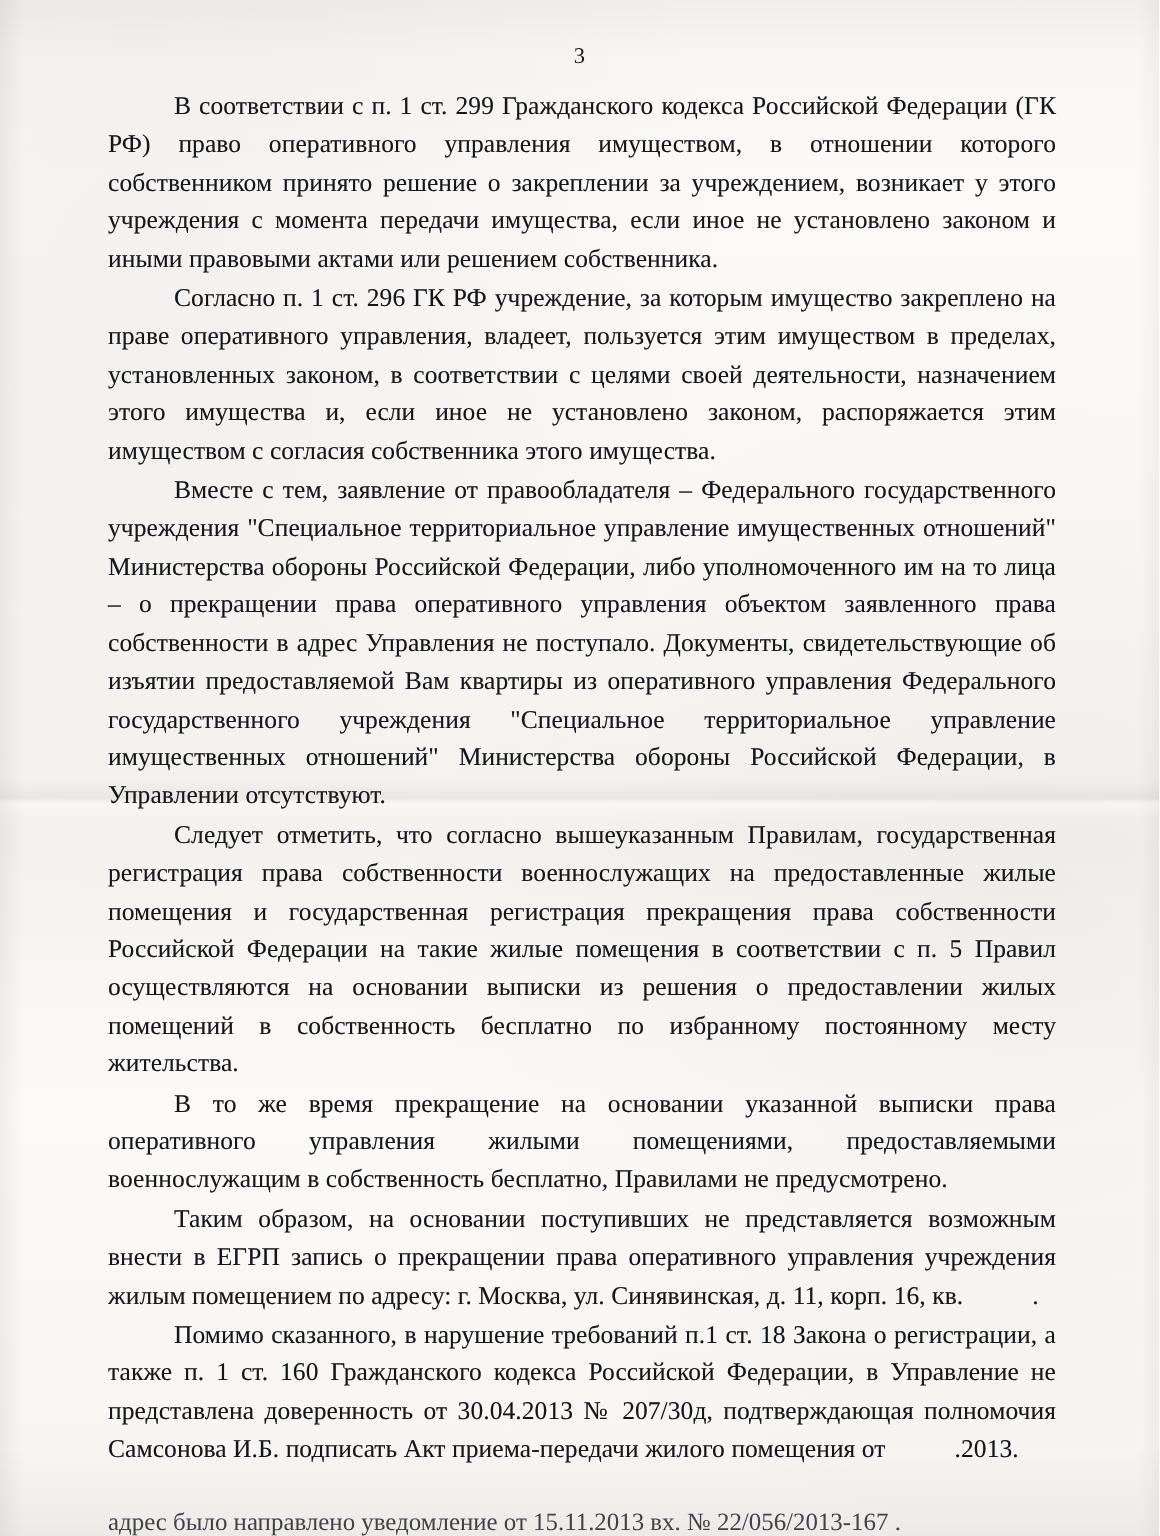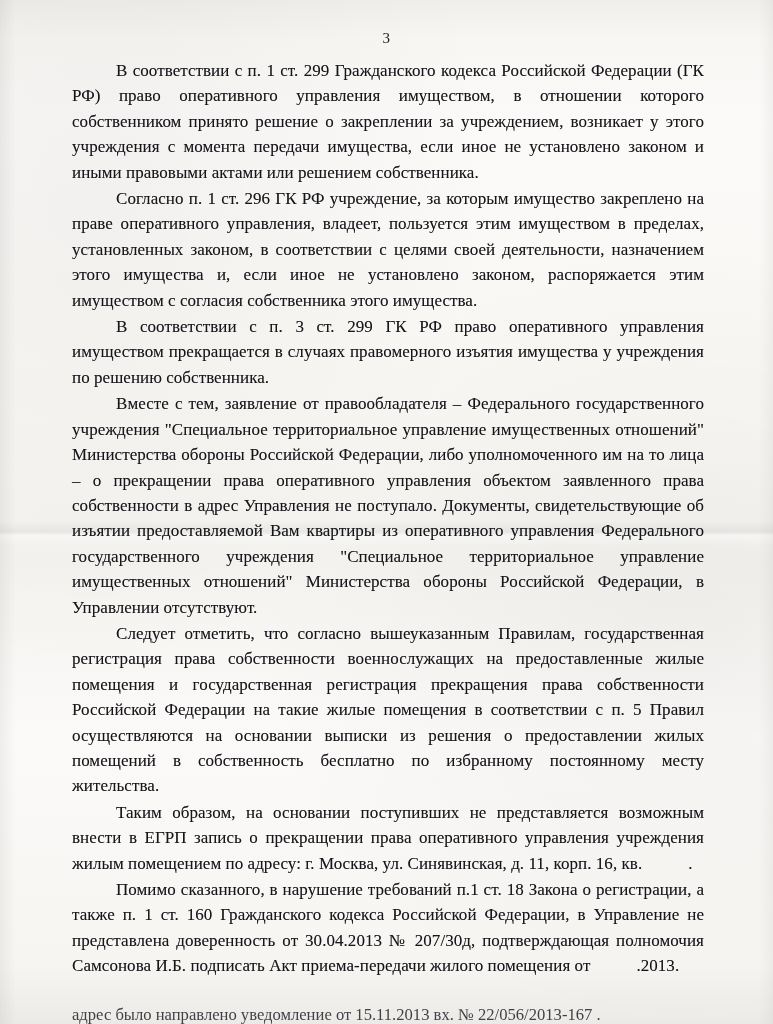--- a/index.html
+++ b/index.html
@@ -130,23 +130,23 @@
   <div class="crease crease-c"></div>
   <div class="edge-left"></div>
   <div class="edge-right"></div>
 
   <div class="page-number">3</div>
 
   <div class="content">
 
     <p class="para">В соответствии с п. 1 ст. 299 Гражданского кодекса Российской Федерации (ГК РФ) право оперативного управления имуществом, в отношении которого собственником принято решение о закреплении за учреждением, возникает у этого учреждения с момента передачи имущества, если иное не установлено законом и иными правовыми актами или решением собственника.</p>
     <p class="para">Согласно п. 1 ст. 296 ГК РФ учреждение, за которым имущество закреплено на праве оперативного управления, владеет, пользуется этим имуществом в пределах, установленных законом, в соответствии с целями своей деятельности, назначением этого имущества и, если иное не установлено законом, распоряжается этим имуществом с согласия собственника этого имущества.</p>
-    <p class="para">В соответствии с п. 3 ст. 299 ГК РФ право оперативного управления имуществом прекращается в случаях правомерного изъятия имущества у учреждения по решению собственника.</p>
     <p class="para">Вместе с тем, заявление от правообладателя – Федерального государственного учреждения "Специальное территориальное управление имущественных отношений" Министерства обороны Российской Федерации, либо уполномоченного им на то лица –  о прекращении права оперативного управления объектом заявленного права собственности в адрес Управления не поступало. Документы, свидетельствующие об изъятии предоставляемой Вам квартиры из оперативного управления Федерального государственного учреждения "Специальное территориальное управление имущественных отношений" Министерства обороны Российской Федерации,  в Управлении отсутствуют.</p>
     <p class="para">Следует отметить, что согласно вышеуказанным Правилам, государственная регистрация права собственности военнослужащих на предоставленные жилые помещения и государственная регистрация прекращения права собственности Российской Федерации на такие жилые помещения в соответствии с п. 5 Правил  осуществляются на основании выписки из решения о предоставлении жилых помещений в собственность бесплатно по избранному постоянному месту жительства.</p>
+    <p class="para">В то же время прекращение на основании указанной выписки права оперативного управления жилыми помещениями, предоставляемыми военнослужащим в собственность бесплатно, Правилами не предусмотрено.</p>
 
     <p class="para"><span>Таким образом, на основании поступивших не представляется возможным внести в ЕГРП запись о прекращении права оперативного управления учреждения жилым помещением по адресу: г. Москва, ул. Синявинская, д. 11, корп. 16, кв.</span><span class="blank-inline"></span><span>.</span></p>
 
     <p class="para"><span>Помимо сказанного, в нарушение требований п.1 ст. 18 Закона о регистрации, а также п. 1 ст. 160 Гражданского кодекса Российской Федерации, в Управление не представлена доверенность от 30.04.2013 № 207/30д, подтверждающая полномочия Самсонова И.Б. подписать Акт приема-передачи жилого помещения от</span><span class="blank-inline"></span><span>.2013.</span></p>
 
   </div>
 
   <div class="cut-bottom">
     <p>адрес было направлено уведомление от 15.11.2013 вх. № 22/056/2013-167 .</p>
   </div>

